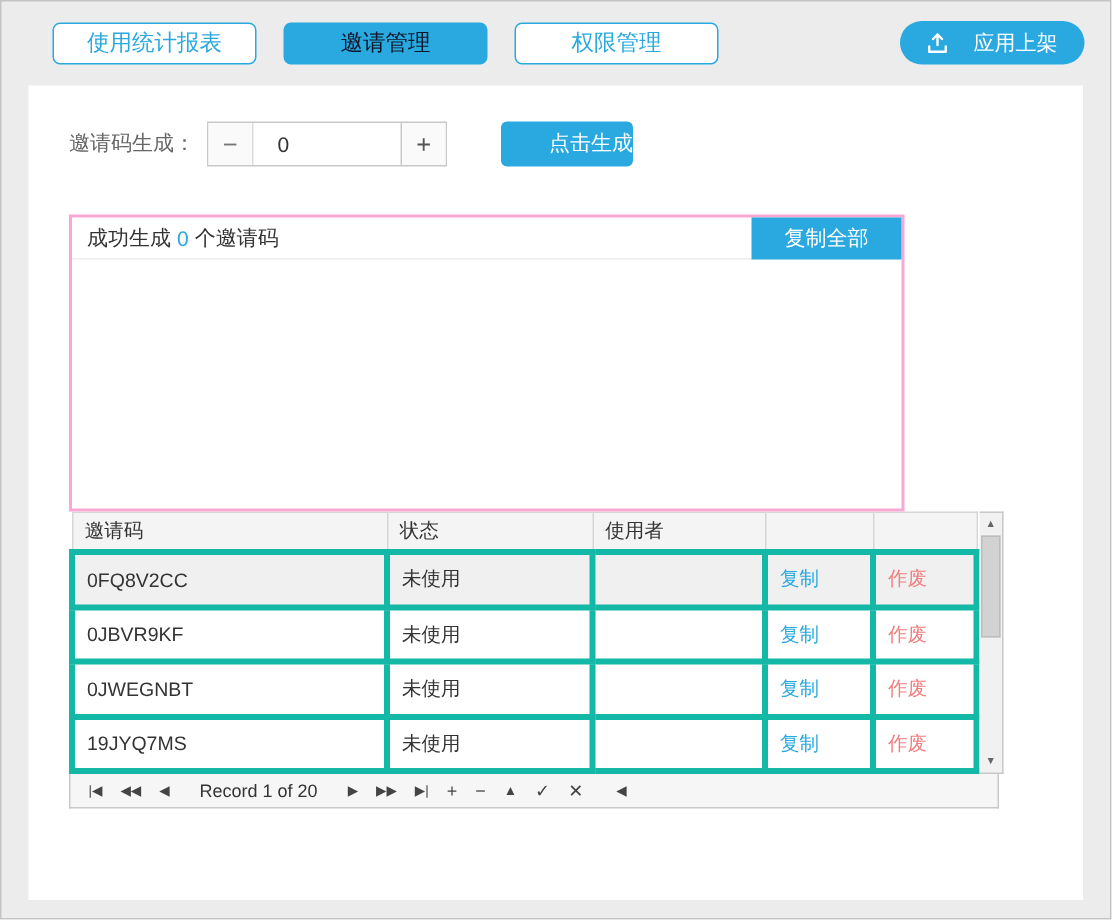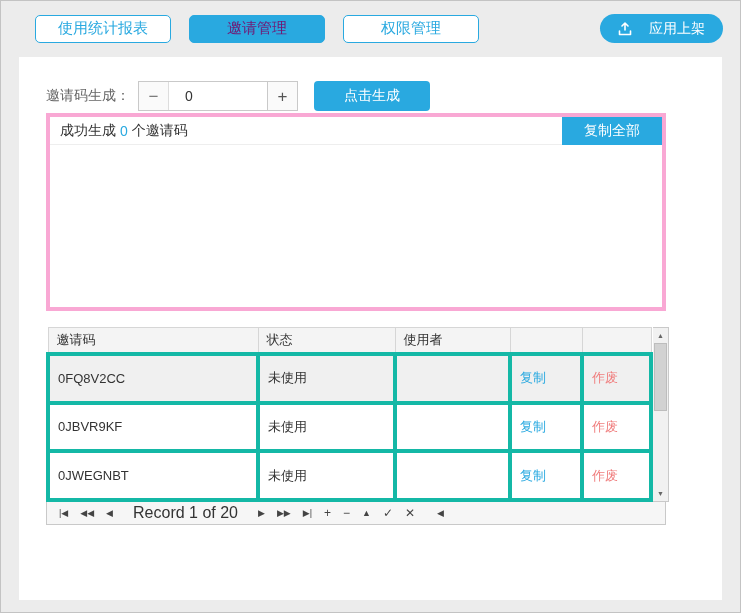--- a/index.html
+++ b/index.html
@@ -21,21 +21,21 @@
     padding:13px 17px 0 34px;
   }
   .tab {
     min-width:136px; height:28px;
     margin-right:18px;
     border:1px solid #29a9e0; border-radius:5px;
     background:#fff; color:#29a9e0;
     font-size:15px; font-family:inherit;
     cursor:pointer;
   }
-  .tab.active { background:#29a9e0; color:#701a75; }
+  .tab.active { background:#29a9e0; color:#0f172a; }
   .publish-btn {
     margin-left:auto;
     height:29px; padding:0 18px;
     display:flex; align-items:center; gap:17px;
     background:#29a9e0; color:#fff;
     border:none; border-radius:15px;
     font-size:14px; font-family:inherit;
     cursor:pointer;
   }
   .upload-icon { display:flex; align-items:center; }
@@ -62,33 +62,34 @@
     font-size:17px; color:#777; font-family:inherit;
     cursor:pointer; line-height:1;
   }
   .step.minus { border-right:1px solid #ddd; }
   .step.plus  { border-left:1px solid #c9c9c9; color:#555; }
   .step-value {
     flex:1; display:flex; align-items:center;
     padding-left:16px; font-size:14px; color:#333;
   }
   .btn-generate {
-    margin-left:16px;
-    width:116px; height:30px;
+    margin-left:36px;
+    width:88px; height:30px;
     background:#29a9e0; color:#fff;
     border:none; border-radius:4px;
     font-size:14px; font-family:inherit;
     cursor:pointer;
+    text-align:right;
   }
 
   
   .result-box {
-    margin-top:2px;
-    width:620px; height:198px;
-    border:4px solid #f9a8d4;
+    margin-top:32px;
+    width:557px; height:198px;
+    border:2px solid #f9a8d4;
     position:relative;
     background:#fff;
   }
   .result-header {
     height:28px;
     display:flex; align-items:center;
     padding-left:10px;
     border-bottom:1px solid #eee;
     font-size:14px; color:#333;
   }
@@ -97,21 +98,21 @@
     position:absolute; top:0; right:0;
     width:100px; height:28px;
     background:#29a9e0; color:#fff;
     border:none; font-size:14px; font-family:inherit;
     cursor:pointer;
   }
 
   
   .usage-label { margin-top:22px; font-size:14px; color:#666; }
 
-  .table-wrap { margin-top:16px; width:560px; }
+  .table-wrap { width:560px; }
   .grid-area { display:flex; }
   table {
     width:603px;
     border-collapse:collapse;
     table-layout:fixed;
   }
   th {
     background:#f4f4f4;
     font-weight:normal; font-size:13px; color:#333;
     text-align:left; padding:3px 8px; height:22px;
@@ -165,21 +166,21 @@
     padding:0 6px;
     color:#444;
   }
   .nav-btn {
     border:none; background:transparent;
     font-size:9px; color:#444; font-family:inherit;
     padding:0 6px; height:100%;
     cursor:pointer;
   }
   .nav-btn.big { font-size:12px; }
-  .record-text { font-size:16px; color:#333; margin:0 14px;text-align:center; }
+  .record-text { font-size:12px; color:#333; margin:0 14px;text-align:center; }
   .nav-gap { width:10px; }
 </style>
 </head>
 <body>
 
 <div class="screen">
 
   <div class="topbar">
     <button class="tab">使用统计报表</button>
     <button class="tab active">邀请管理</button>
@@ -252,20 +253,27 @@
               <td class="c-copy"><a class="copy-link">复制</a></td>
               <td class="c-void"><a class="void-link">作废</a></td>
             </tr>
             <tr>
               <td>0JWEGNBT</td>
               <td>未使用</td>
               <td></td>
               <td class="c-copy"><a class="copy-link">复制</a></td>
               <td class="c-void"><a class="void-link">作废</a></td>
             </tr>
+            <tr>
+              <td>19JYQ7MS</td>
+              <td>未使用</td>
+              <td></td>
+              <td class="c-copy"><a class="copy-link">复制</a></td>
+              <td class="c-void"><a class="void-link">作废</a></td>
+            </tr>
           </tbody>
         </table>
         <div class="vscroll">
           <div class="scroll-arrow up">▲</div>
           <div class="scroll-thumb"></div>
           <div class="scroll-arrow down">▼</div>
         </div>
       </div>
 
       <div class="navigator">

